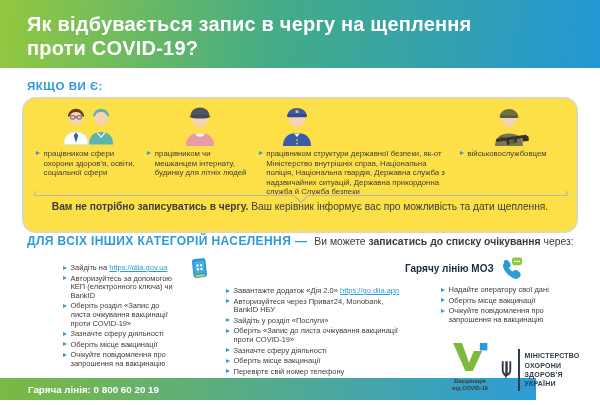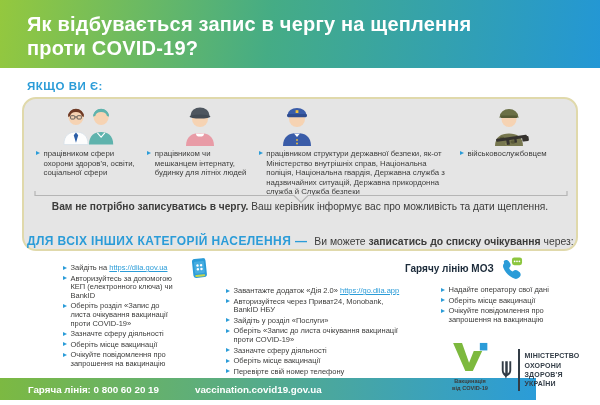--- a/index.html
+++ b/index.html
@@ -10,22 +10,22 @@
   .header { position:absolute; left:0; top:0; width:600px; height:68px;
     background:linear-gradient(97deg,#94C83E 0%,#45AC85 45%,#2397D5 100%);
     color:#fff; padding:12px 27px 0; }
   .header .title-line { font-size:20px; line-height:24px; font-weight:bold; letter-spacing:.2px; }
 
   
   .kicker { position:absolute; left:27px; top:80px; color:#2B9CD8; font-size:11.5px;
     font-weight:bold; letter-spacing:.5px; }
 
   
-  .box { position:absolute; left:22px; top:97px; width:556px; height:154px;
-    border:2px solid #E0D9AB; border-radius:14px; background:#e5e5e5; }
+  .box { position:absolute; left:22px; top:97px; width:556px; height:136px;
+    border:2px solid #E0D9AB; border-radius:14px; background:#fde047; }
   .cats { display:flex; justify-content:space-between; padding:5px 12px 0; }
   .cat1 { width:106px; } .cat2 { width:106px; } .cat3 { width:196px; } .cat4 { width:104px; }
   .cat-icon { height:42px; display:flex; align-items:flex-end; justify-content:center; margin-bottom:3px; }
   .cat3 .cat-icon { justify-content:flex-start; padding-left:18px; }
   .cat-line { display:flex; font-size:7.8px; line-height:9.6px; color:#3C3C3B; }
   .bullet { width:0; height:0; border-left:4px solid #2B9CD8; border-top:2.6px solid transparent;
     border-bottom:2.6px solid transparent; margin:2.2px 3.5px 0 0; flex:none; }
   .bracket { position:absolute; left:10px; top:92px; width:534px; height:13px; }
   .note { position:absolute; left:0; right:0; top:102px; text-align:center;
     font-size:10.2px; line-height:12px; color:#3C3C3B; }
@@ -291,21 +291,20 @@
 
         <li class="step">
           <span class="bullet"></span>
           <span><span>Очікуйте повідомлення про запрошення на вакцинацію</span><span class="link"></span><span class="accent"></span></span>
         </li>
       </ul>
   </div>
 
   <div class="bar">
     <span>Гаряча лінія: 0 800 60 20 19</span>
-    <span>vaccination.covid19.gov.ua</span>
   </div>
 
   <div class="vacc">
     <svg width="38" height="30" viewBox="0 0 40 32">
       <path d="M2,1 h9.5 L19,22 24,9.5 h9 L23,31 h-8 Z" fill="#7DB93E"></path>
       <rect x="30.5" y="1" width="8" height="8" fill="#2B9CD8"></rect>
     </svg>
     <div class="vacc-text">
       <div>Вакцинація</div>
       <div>від COVID-19</div>

